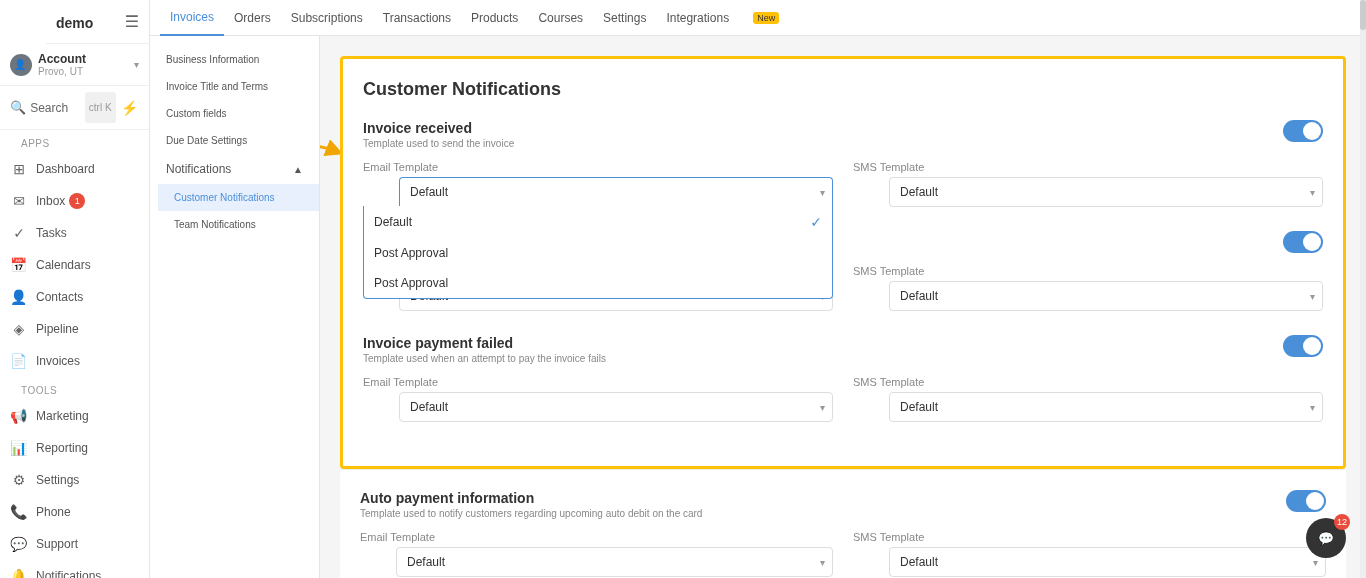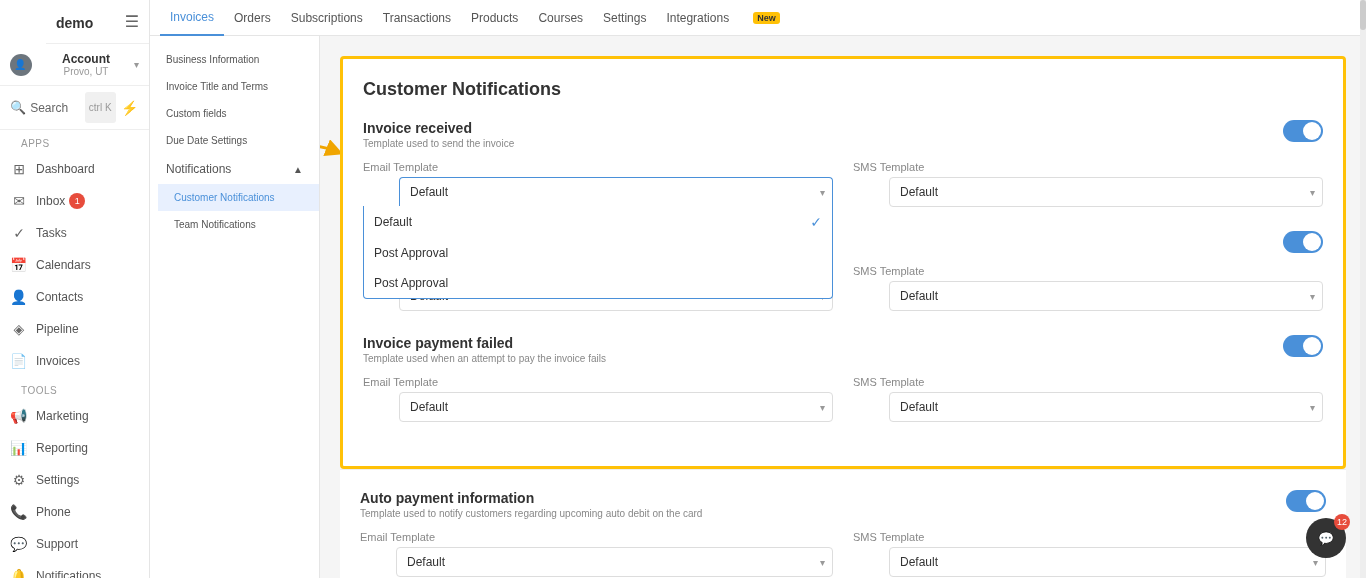--- a/index.html
+++ b/index.html
@@ -5,40 +5,40 @@
     * { box-sizing: border-box; margin: 0; padding: 0; }
     body { font-family: -apple-system, BlinkMacSystemFont, 'Segoe UI', sans-serif; font-size: 13px; background: #f5f5f5; display: flex; height: 578px; overflow: hidden; }
 
     
     .sidebar { width: 150px; background: #fff; border-right: 1px solid #e5e5e5; display: flex; flex-direction: column; height: 100%; overflow-y: auto; }
     .sidebar-header { display: flex; align-items: flex-end; justify-content: space-between; padding: 12px 10px; border-bottom: 1px solid #eee; margin-left: 46px; }
     .sidebar-logo { font-size: 14px; font-weight: 600; color: #333; }
     .sidebar-hamburger { cursor: pointer; font-size: 16px; color: #666; }
     .sidebar-account { display: flex; align-items: center; padding: 8px 10px; border-bottom: 1px solid #eee; cursor: pointer; }
     .sidebar-account .avatar { width: 22px; height: 22px; background: #6c757d; border-radius: 50%; display: flex; align-items: center; justify-content: center; color: #fff; font-size: 10px; margin-right: 6px; }
-    .sidebar-account .account-info { flex: 1; text-align: center; }
+    .sidebar-account .account-info { flex: 1; }
     .sidebar-account .account-name { font-size: 12px; font-weight: 600; color: #333; }
     .sidebar-account .account-sub { font-size: 10px; color: #999; }
     .sidebar-account .chevron { font-size: 10px; color: #999; }
     .sidebar-search { display: flex; align-items: center; padding: 6px 10px; border-bottom: 1px solid #eee; cursor: pointer; }
     .sidebar-search .search-icon { color: #4a90d9; margin-right: 4px; }
     .sidebar-search .search-label { font-size: 12px; color: #666; flex: 1; }
     .sidebar-search .search-shortcut { font-size: 10px; color: #999; background: #f0f0f0; padding: 10px 4px; border-radius: 3px; }
     .sidebar-search .search-pin { font-size: 14px; color: #f0a500; margin-left: 6px; }
     .section-label { font-size: 10px; color: #999; padding: 8px 21px 4px; text-transform: uppercase; letter-spacing: 0.5px; }
     .nav-item { display: flex; align-items: center; padding: 7px 10px; cursor: pointer; color: #555; font-size: 12px; position: relative; }
     .nav-item .nav-icon { width: 18px; height: 18px; margin-right: 8px; display: flex; align-items: center; justify-content: center; font-size: 14px; color: #666; }
     .nav-item .badge { background: #e74c3c; color: #fff; font-size: 9px; border-radius: 50%; width: 16px; height: 16px; display: flex; align-items: center; justify-content: center; margin-left: 4px; }
 
     
     .main-content { flex: 1; display: flex; flex-direction: column; overflow: hidden; }
     .top-nav { display: flex; align-items: center; background: #fff; border-bottom: 1px solid #e5e5e5; padding: 0 10px; height: 36px; }
     .top-nav-item { padding: 0 10px; height: 36px; display: flex; align-items: center; font-size: 12px; color: #555; cursor: pointer; position: relative; }
     .top-nav-item.active { color: #4a90d9; border-bottom: 2px solid #4a90d9; }
-    .top-nav-item .new-badge { background: #ffc107; color: #333; font-size: 9px; padding: 1px 4px; border-radius: 3px; margin-left: 4px; font-weight: 700; }
+    .top-nav-item .new-badge { background: #ffc107; color: #333; font-size: 9px; padding: 1px 4px; border-radius: 3px; margin-left: 4px; font-weight: 400; }
 
     
     .page-layout { display: flex; flex: 1; overflow: hidden; }
     .settings-sidebar { width: 170px; background: #fff; border-right: 1px solid #e5e5e5; padding: 10px 0; overflow-y: auto; }
     .settings-nav-item { padding: 8px 16px; font-size: 10px; color: #555; cursor: pointer; }
     .settings-nav-item.active { background: #e8f0fe; color: #4a90d9; font-weight: 500; }
     .settings-nav-group-header { display: flex; align-items: center; justify-content: space-between; padding: 8px 16px; font-size: 12px; color: #555; cursor: pointer; }
     .settings-nav-group-header .chevron { font-size: 10px; }
     .settings-nav-sub { padding-left: 8px; }
 

